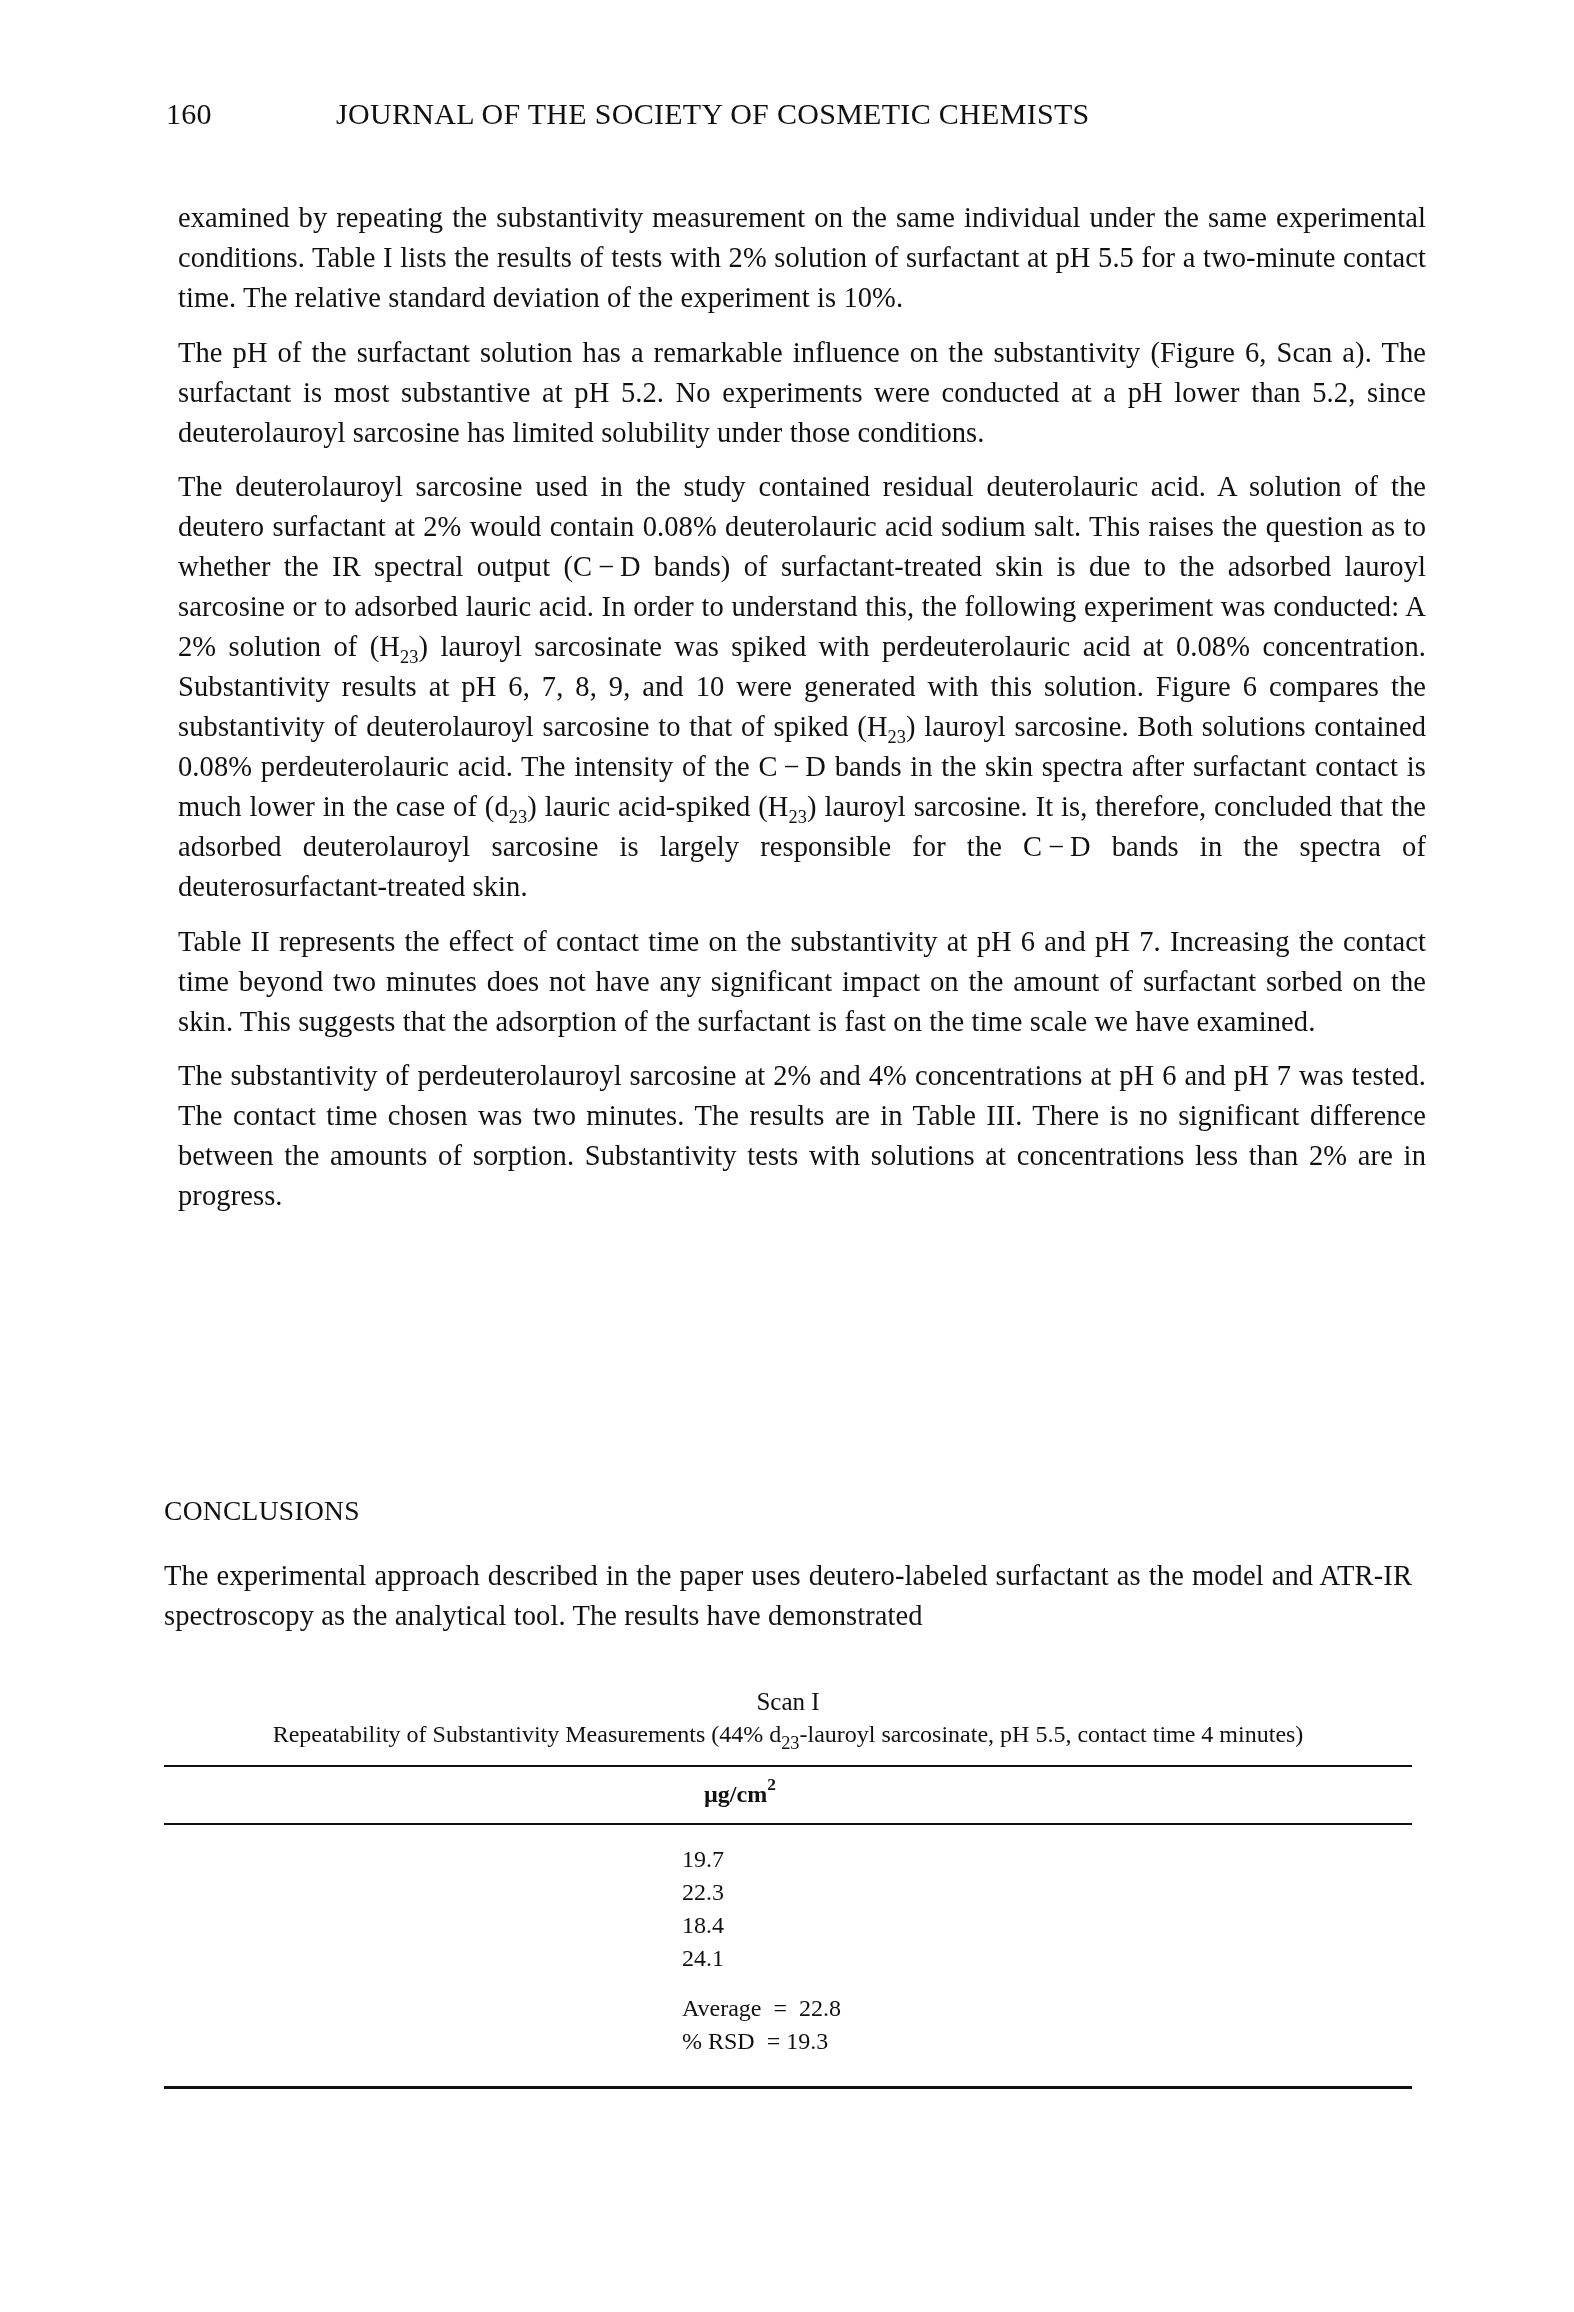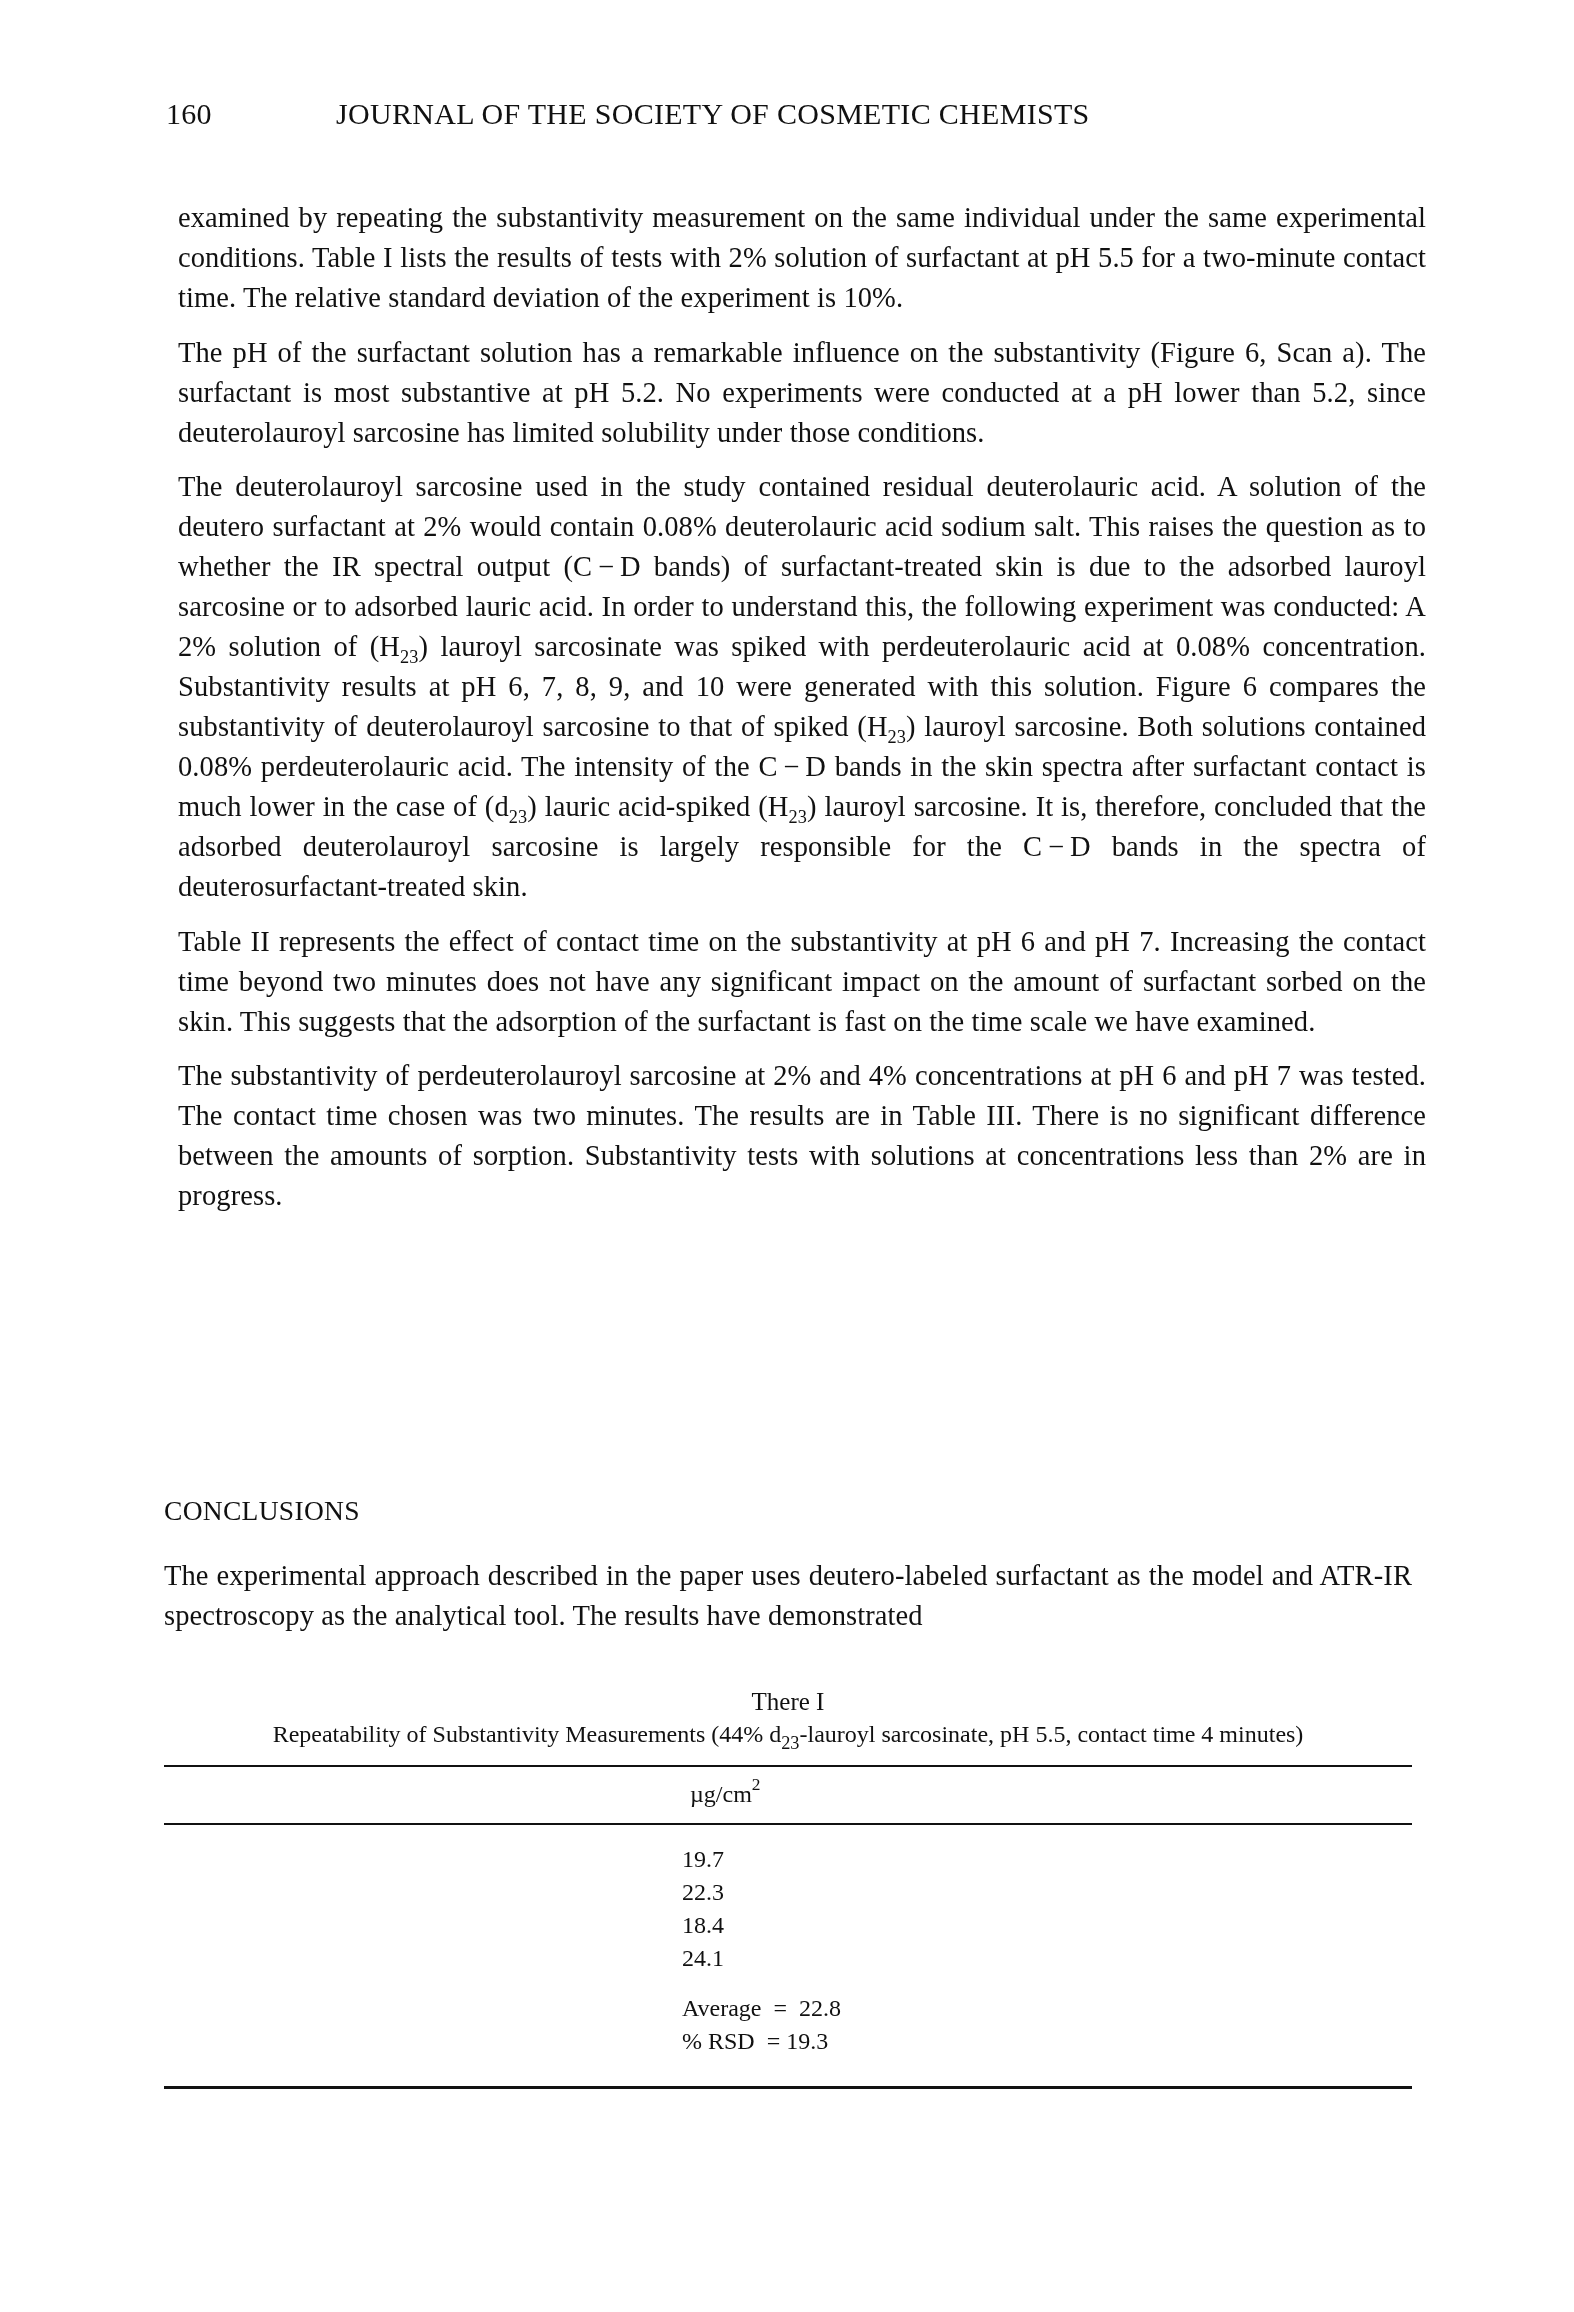--- a/index.html
+++ b/index.html
@@ -16,21 +16,21 @@
   sub { font-size: 18.3px; vertical-align: -6.8px; line-height: 0; }
   sup { font-size: 17.4px; vertical-align: 11.6px; line-height: 0; }
   .section-heading { position: absolute; top: 1495px; left: 0; font-size: 27.5px; letter-spacing: 0.3px; }
   .conclusion-text { position: absolute; top: 1556px; left: 0; width: 1248px; }
   .table-block { position: absolute; top: 1685px; left: 0; width: 1248px; }
   .table-label { text-align: center; font-size: 25px; line-height: 33px; }
   .table-caption { text-align: center; font-size: 24px; line-height: 33px; padding: 0 7.7px; }
   .rule-thick { height: 2.9px; background: #111; margin: 0; }
   .rule { height: 1.9px; background: #111; }
   .table-head { height: 56px; position: relative; }
-  .col-unit { position: absolute; left: 526px; top: 13.5px; font-size: 24px; }
+  .col-unit { position: absolute; left: 540px; top: 13.5px; font-size: 24px; font-weight: bold; }
   .table-body { position: relative; padding-top: 17.4px; padding-bottom: 28px; }
   .cell { margin-left: 518px; font-size: 24px; line-height: 33px; height: 33px; }
   .summary { margin-top: 17.4px; }
   .summary .cell { white-space: pre; }
 </style>
 </head>
 <body>
 
 <div class="page">
 
@@ -47,21 +47,21 @@
     <p class="para">The substantivity of perdeuterolauroyl sarcosine at 2% and 4% concentrations at pH 6 and pH 7 was tested. The contact time chosen was two minutes. The results are in Table III. There is no significant difference between the amounts of sorption. Substantivity tests with solutions at concentrations less than 2% are in progress.</p>
   </div>
 
   <div class="section-heading">CONCLUSIONS</div>
 
   <div class="conclusion-text">
     <p class="para">The experimental approach described in the paper uses deutero-labeled surfactant as the model and ATR-IR spectroscopy as the analytical tool. The results have demonstrated</p>
   </div>
 
   <div class="table-block">
-    <div class="table-label">There I</div>
+    <div class="table-label">Scan I</div>
     <div class="table-caption"><span>Repeatability of Substantivity Measurements (44% d</span><sub>23</sub><span>-lauroyl sarcosinate, pH 5.5, contact time 4 minutes)</span></div>
     <div style="height:13.5px"></div>
     <div class="rule-thick"></div>
     <div class="table-head">
       <span class="col-unit"><span>µg/cm</span><sup>2</sup></span>
     </div>
     <div class="rule"></div>
     <div class="table-body">
       <div class="cell">19.7</div>
       <div class="cell">22.3</div>

